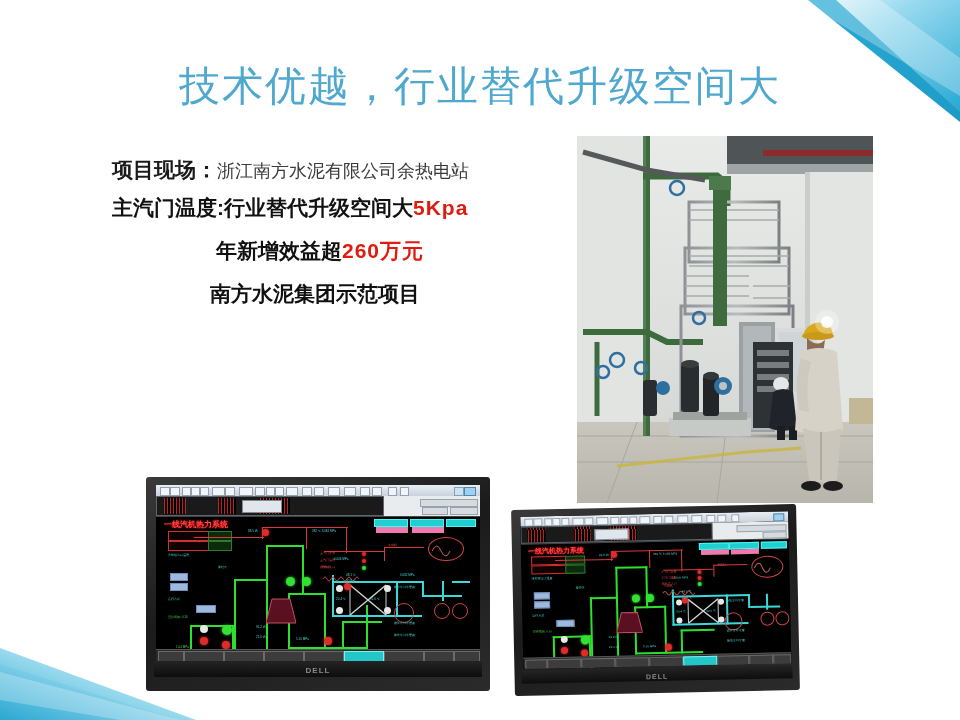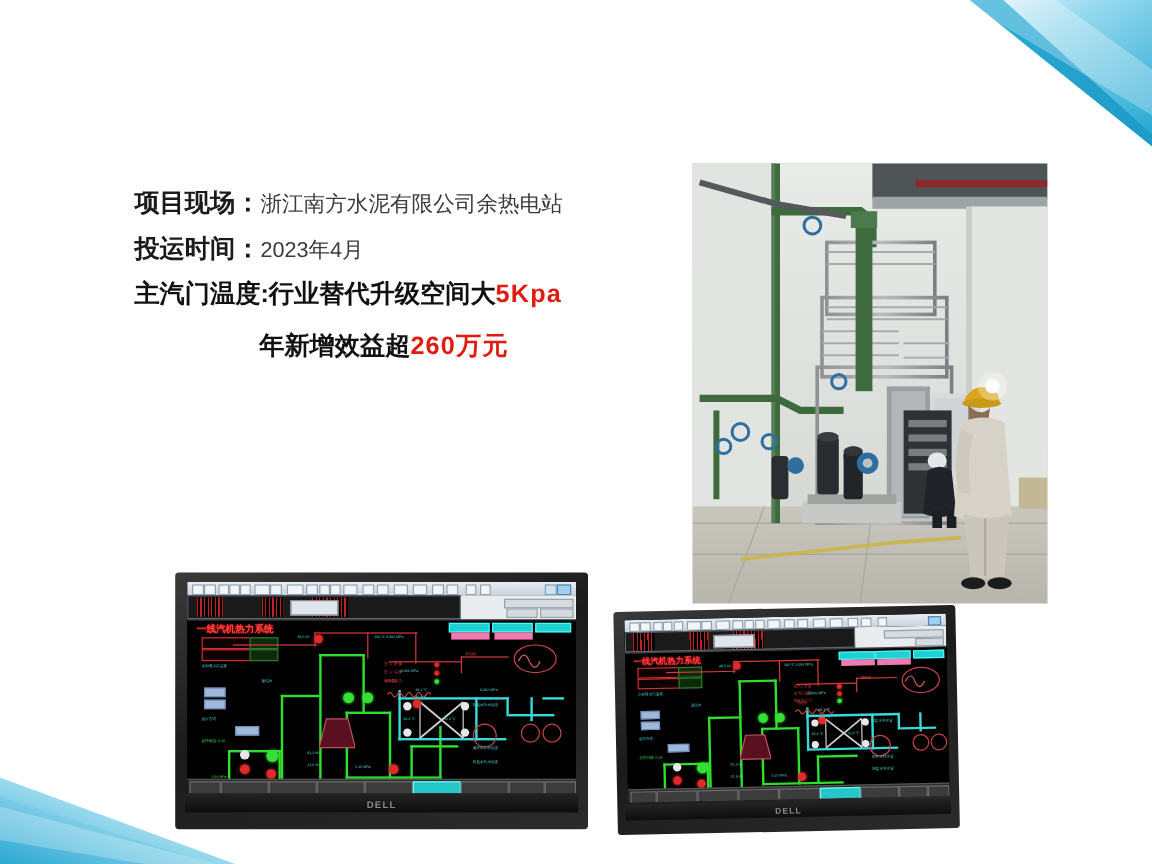--- a/index.html
+++ b/index.html
@@ -211,40 +211,41 @@
 
     <polygon points="800,0 880,0 960,58 960,96" fill="#ffffff" opacity="0.28"></polygon>
 
     <polygon points="0,664 0,720 178,720" fill="url(#gradBL2)"></polygon>
 
     <polygon points="0,648 0,720 196,720" fill="url(#gradBL1)" opacity="0.95"></polygon>
 
     <polygon points="0,672 0,700 120,720 180,720" fill="#ffffff" opacity="0.25"></polygon>
   </svg>
 
+  <div id="slide-title">技术优越，行业替代升级空间大</div>
 
   <div id="info-block">
 
     <div class="info-line r1">
       <span class="lbl-bold">项目现场：</span><span class="val-light">浙江南方水泥有限公司余热电站</span>
     </div>
 
-    <div class="info-line r2">
-      <span class="lbl-bold">投运时间：</span><span class="val-light">2023年4月</span>
-    </div>
 
     <div class="info-line r3">
       <span class="txt-bold">主汽门温度:</span><span class="txt-bold">行业替代升级空间大</span><span class="txt-red">5Kpa</span>
     </div>
 
 
     <div class="info-line r5">
       <span class="txt-bold">年新增效益超</span><span class="txt-red">260万元</span>
     </div>
 
+    <div class="info-line r6">
+      <span class="txt-bold">南方水泥集团示范项目</span>
+    </div>
 
 
   </div>
 
   <div id="plant-photo">
     <svg viewBox="0 0 296 367" width="296" height="367">
       <defs>
         <linearGradient id="wallG" x1="0" y1="0" x2="0" y2="1">
           <stop offset="0%" stop-color="#e9ebe9"></stop>
           <stop offset="60%" stop-color="#dcdedc"></stop>

